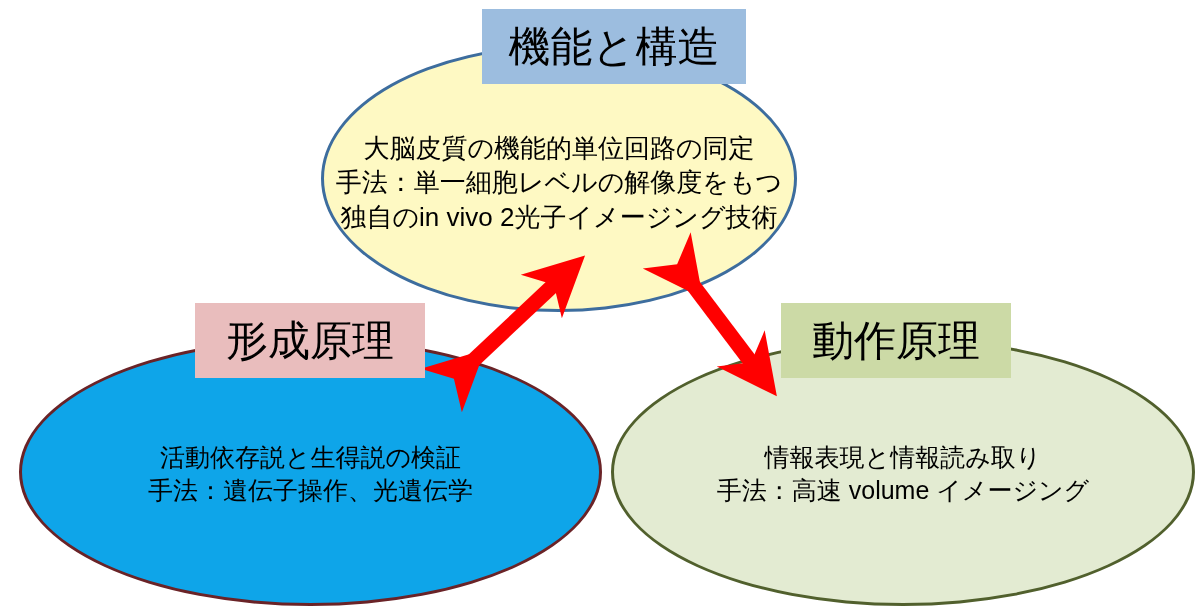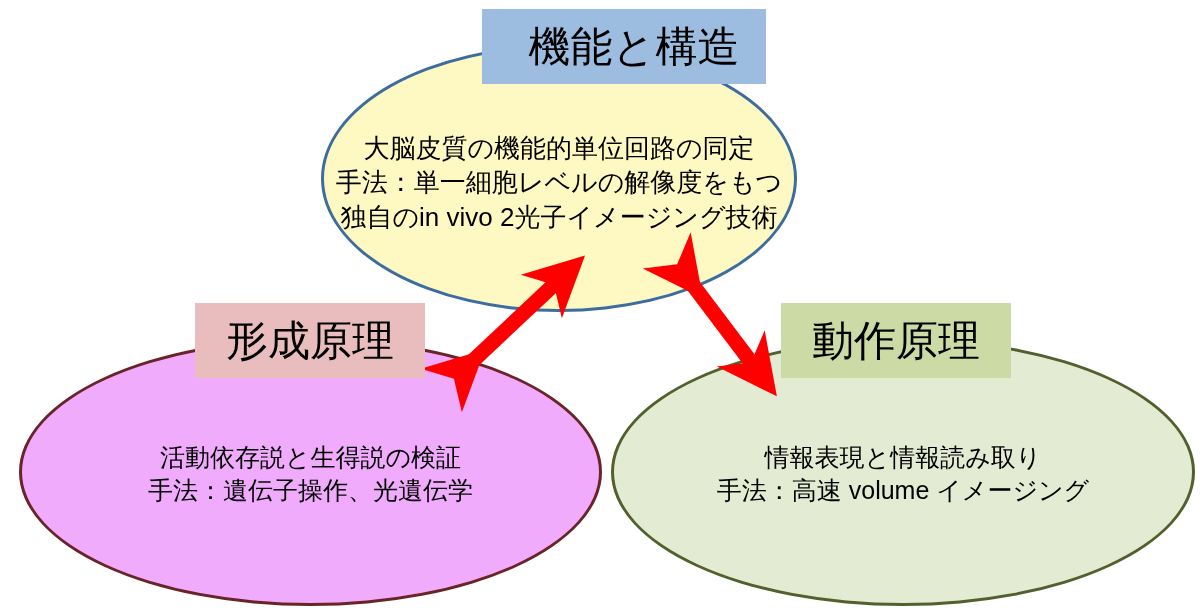--- a/index.html
+++ b/index.html
@@ -46,21 +46,21 @@
     font-size: 26px;
     margin-top: 8px;
   }
 
   
   #ellipse-left {
     left: 19px;
     top: 338px;
     width: 583px;
     height: 268px;
-    background: #f0abfc;
+    background: #0ea5e9;
     border: 3px solid #6a2327;
   }
   #ellipse-left .ellipse-text {
     font-size: 25px;
     margin-top: 4px;
   }
 
   
   #ellipse-right {
     left: 611px;
@@ -86,21 +86,20 @@
     font-weight: 400;
     letter-spacing: 0px;
     white-space: nowrap;
   }
   #label-top {
     left: 482px;
     top: 9px;
     width: 264px;
     height: 75px;
     background: #9cbddf;
-    padding-left: 20px;
   }
   #label-left {
     left: 195px;
     top: 303px;
     width: 230px;
     height: 75px;
     background: #e9bdbd;
   }
   #label-right {
     left: 781px;

